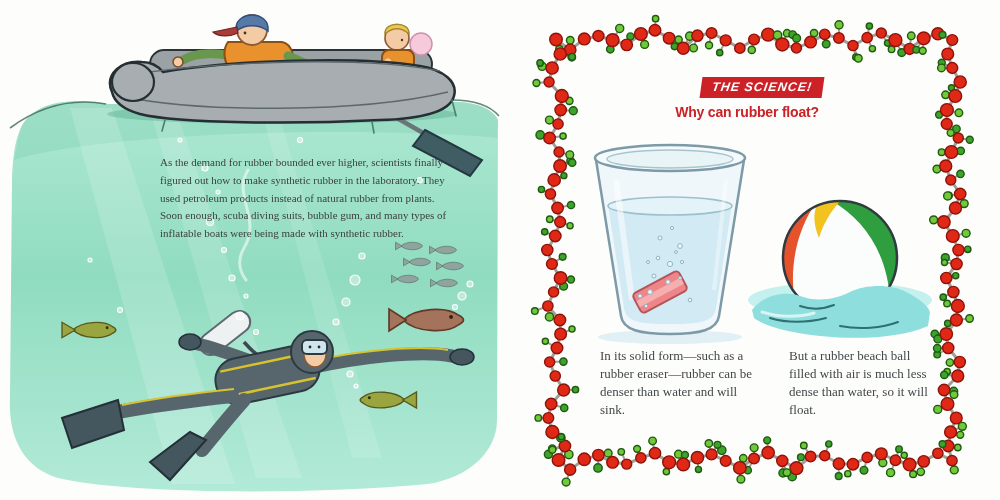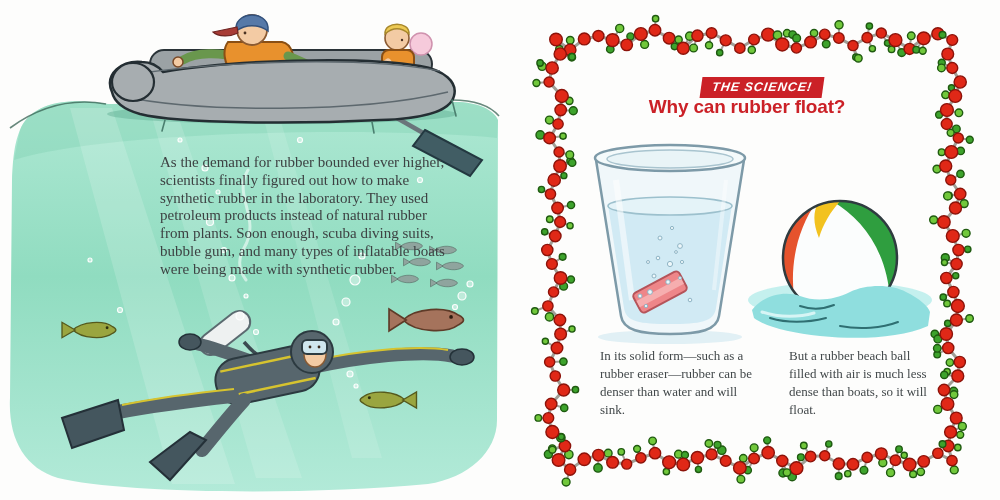--- a/index.html
+++ b/index.html
@@ -3,30 +3,30 @@
 <meta charset="utf-8">
 <style>
   html,body{margin:0;padding:0;background:#ffffff;}
   .book{width:1000px;height:500px;display:flex;background:#fdfdfc;overflow:hidden;
         font-family:"Liberation Serif", serif;}
   .page{position:relative;width:500px;height:500px;overflow:hidden;background:#fdfdfc;}
   .page svg{position:absolute;left:0;top:0;}
 
   
   .body-text{position:absolute;left:160px;top:154px;width:298px;
-             font-size:15px;line-height:17.8px;color:#3d4243;}
+             font-size:11px;line-height:17.8px;color:#3d4243;}
 
   
   .science-badge{position:absolute;left:201px;top:77px;background:#cb2127;
                  color:#ffffff;font-family:"Liberation Sans", sans-serif;
                  font-weight:bold;font-style:italic;font-size:12.5px;
                  letter-spacing:1px;padding:3px 11px 4px;transform:skewX(-8deg);}
-  .science-title{position:absolute;left:0;right:6px;top:96px;margin:0;text-align:center;
+  .science-title{position:absolute;left:0;right:6px;top:96px;margin:8px;text-align:center;
                  font-family:"Liberation Sans", sans-serif;font-weight:bold;
-                 font-size:19px;color:#cb2127;letter-spacing:-0.2px;}
+                 font-size:14px;color:#cb2127;letter-spacing:-0.2px;}
   .caption{position:absolute;font-size:13px;line-height:18px;color:#42484a;margin-left:8px;}
   .caption-sink{left:92px;top:347px;width:155px;}
   .caption-float{left:281px;top:347px;width:146px;}
 </style>
 </head>
 <body>
 
 <div class="book">
 
   <div class="page">
@@ -780,15 +780,15 @@
         <circle cx="340" cy="258" r="57" fill="none" stroke="#2f3b3f" stroke-width="2.5"></circle>
 
         <path d="M252,310 C262,296 284,290 300,296 C316,302 334,300 350,292 C366,284 392,284 406,292
                  C420,299 428,306 430,312 L428,326 C400,338 360,340 320,336 C290,333 264,326 254,318 Z" fill="#8fdede"></path>
         <path d="M270,318 C290,324 310,322 326,318 M340,326 C360,330 382,328 398,322 M300,306 C312,310 324,309 334,305" fill="none" stroke="#2f6f72" stroke-width="2" stroke-linecap="round"></path>
         <path d="M262,312 C280,318 300,317 314,313" fill="none" stroke="#e8fafa" stroke-width="3" opacity="0.8" stroke-linecap="round"></path>
       </g>
     </svg>
 
     <div class="caption caption-sink">In its solid form—such as a rubber eraser—rubber can be denser than water and will sink.</div>
-    <div class="caption caption-float">But a rubber beach ball filled with air is much less dense than boats, so it will float.</div>
+    <div class="caption caption-float">But a rubber beach ball filled with air is much less dense than water, so it will float.</div>
   </div>
 </div>
 
 </body></html>

